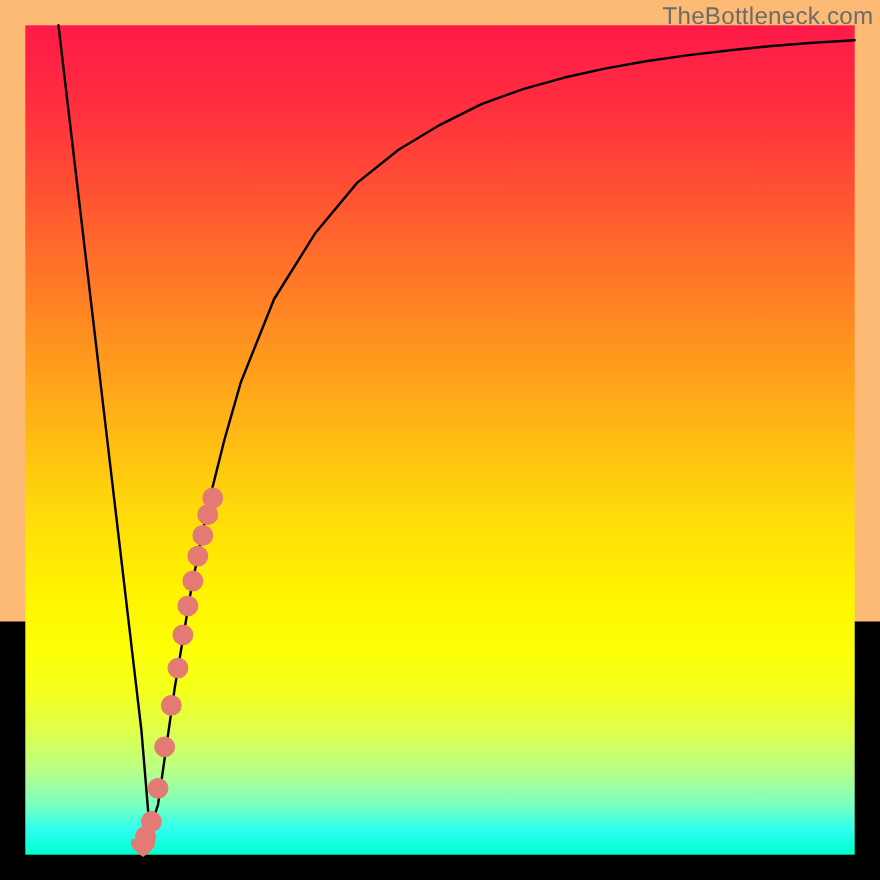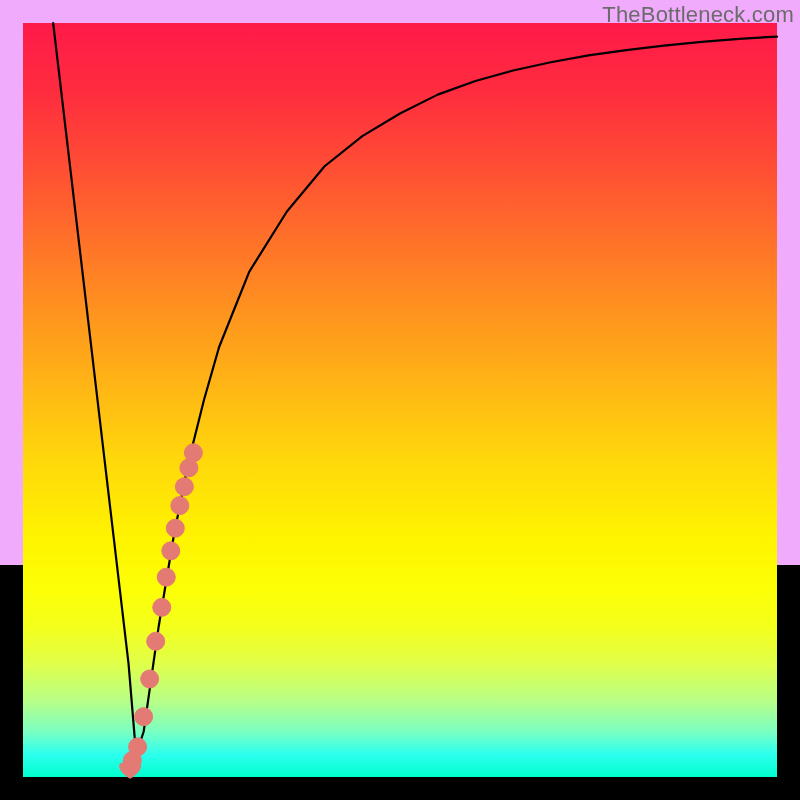--- a/index.html
+++ b/index.html
@@ -8,21 +8,21 @@
     width: 800px;
     height: 800px;
     overflow: hidden;
     background: #000;
     font-family: Arial, Helvetica, sans-serif;
   }
   .frame {
     position: relative;
     width: 800px;
     height: 565px;
-    background: #f0abfc;
+    background: #fdba74;
   }
   .plot {
     position: absolute;
     left: 23px;
     top: 23px;
     width: 754px;
     height: 754px;
     background: linear-gradient(to bottom,
       #ff1a49 0%,
       #ff2c3f 9%,

